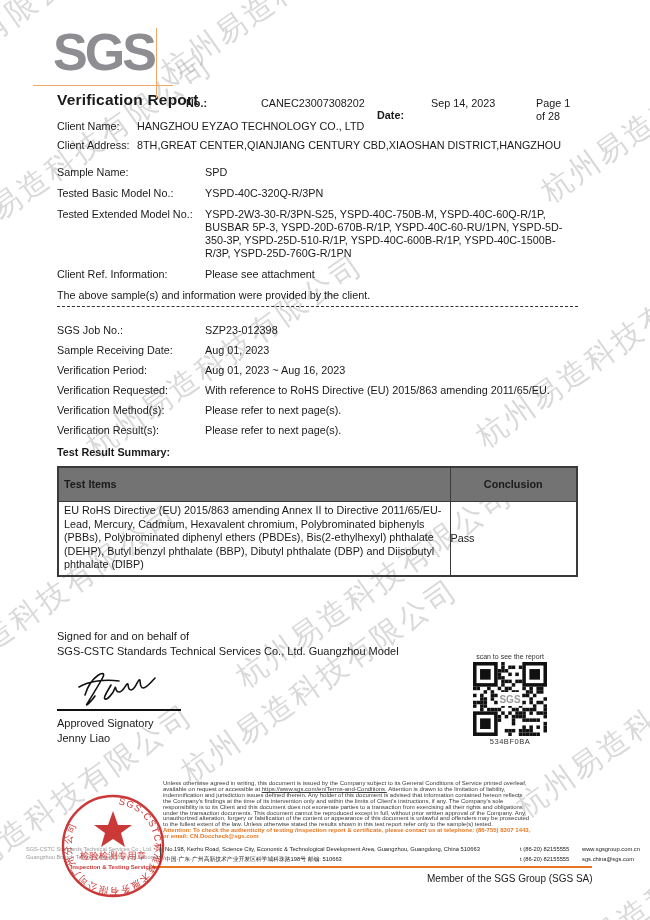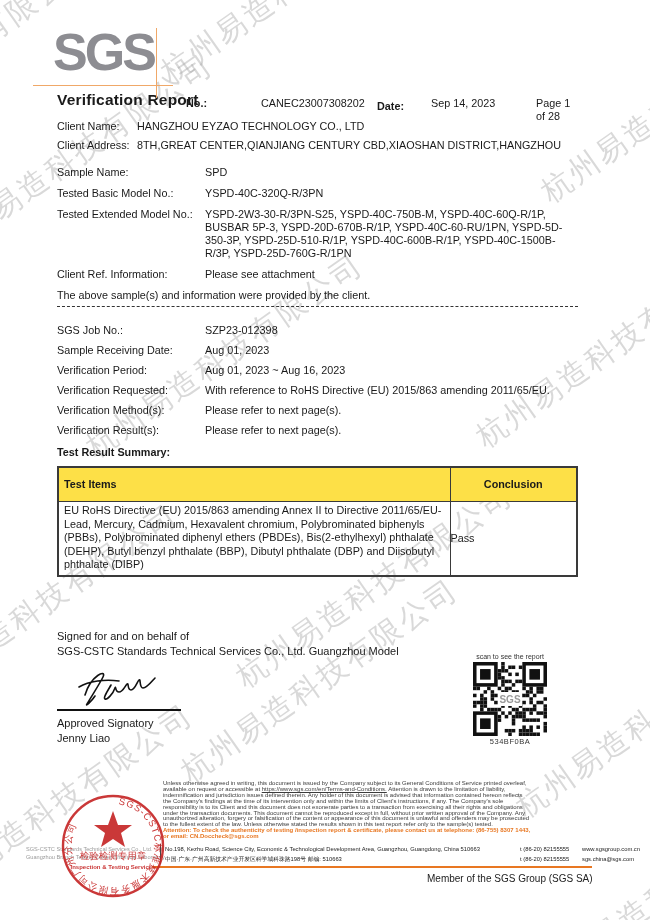--- a/index.html
+++ b/index.html
@@ -19,39 +19,39 @@
   .logo-text { position:absolute; left:53px; top:22px; font-size:52px; font-weight:bold; color:#8d8d92; letter-spacing:-3px; z-index:2; }
   .logo-hline { position:absolute; left:33px; top:85px; width:140px; height:1px; background:#f0a868; z-index:3; }
   .logo-vline { position:absolute; left:156px; top:28px; width:1px; height:70px; background:#f0a868; z-index:3; }
 
   
   .main { position:absolute; left:57px; top:95px; width:521px; z-index:2; font-size:10.8px; line-height:13px; }
   .title-row { position:relative; height:17px; margin-bottom:8px; }
   .title-row .doc-title { position:absolute; left:0; top:-2px; font-size:15.5px; font-weight:bold; letter-spacing:0.2px; }
   .title-row .lbl-no   { position:absolute; left:129px; top:2px; font-weight:bold; }
   .title-row .val-no   { position:absolute; left:160px; top:2px;margin-left:44px; }
-  .title-row .lbl-date { position:absolute; left:320px; top:5px; font-weight:bold; }
+  .title-row .lbl-date { position:absolute; left:320px; top:14px; font-weight:bold; }
   .title-row .val-date { position:absolute; left:355px; top:2px;margin-left:19px; }
   .title-row .page-info{ position:absolute; left:479px; top:2px; }
 
   .row { display:flex; margin-bottom:7px; }
   .row .lbl { flex:0 0 148px; }
   .row .lbl.narrow { flex:0 0 80px; }
   .row .val { flex:1; }
   .client-block { margin-bottom:14px; }
   .client-block .row { margin-bottom:6px; }
   .sample-block .row { margin-bottom:8px; }
   .note { margin:2px 0 4px 0; }
   .dashed { border-top:1px dashed #333; margin-bottom:17px; }
   .job-block .row { margin-bottom:7px; }
 
   .summary-heading { font-weight:bold; margin:9px 0 7px 0; }
   table.result { border-collapse:collapse; width:521px; border:2px solid #3a3a3a; }
   table.result th, table.result td { border:1px solid #3a3a3a; font-size:10.8px; }
-  table.result th { background:#fde047; text-align:left; padding:10px 5px; height:28px; }
+  table.result th { background:#737373; text-align:left; padding:10px 5px; height:28px; }
   table.result th.concl { text-align:center; width:127px; }
   table.result td.items { padding:2px 5px 3px 5px; line-height:13.6px; }
   table.result td.concl { }
 
   
   .sig { position:absolute; left:57px; top:629px; z-index:2; font-size:11px; line-height:15px; }
   .sig .co { white-space:nowrap; }
   .sig-img { display:block; margin:8px 0 0 18px; }
   .sig-line { width:124px; height:2px; background:#111; margin:2px 0 5px 0; }
 

